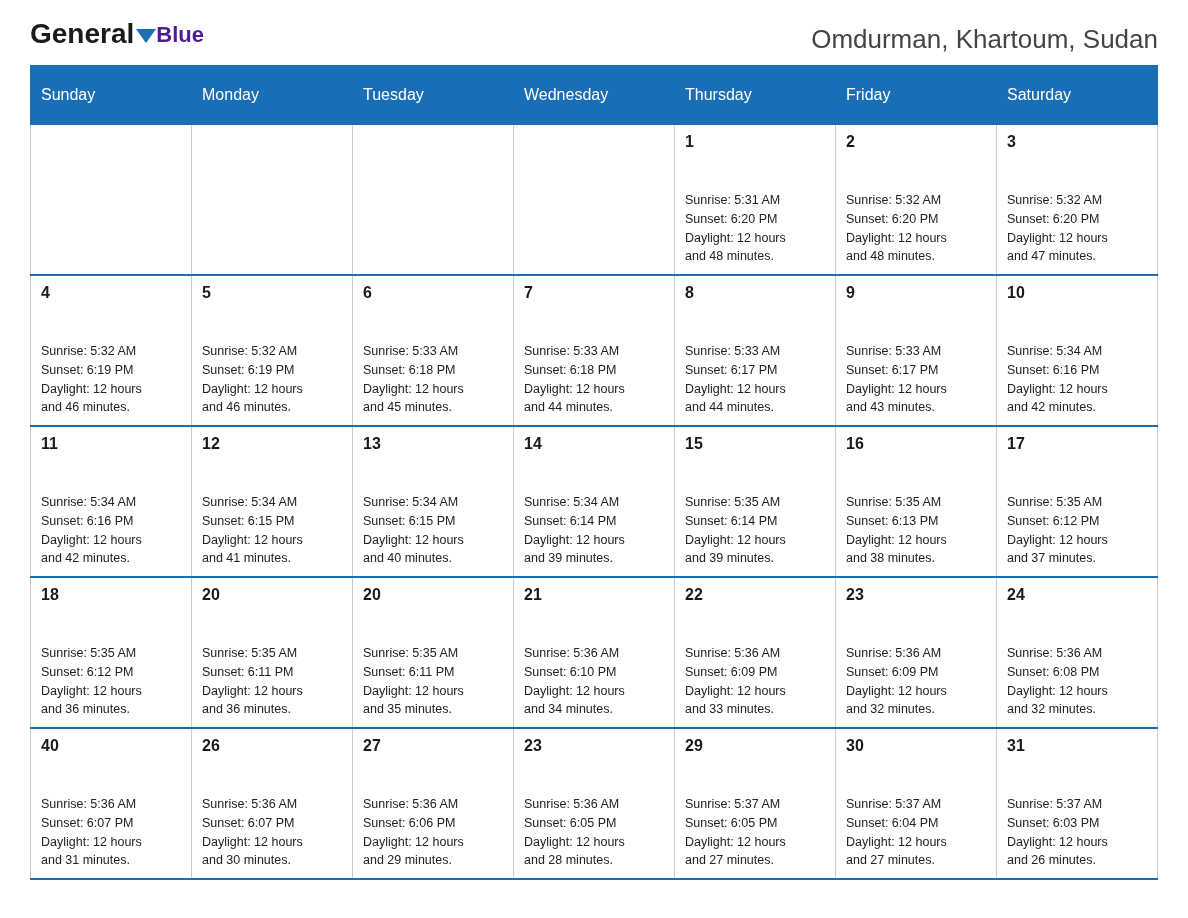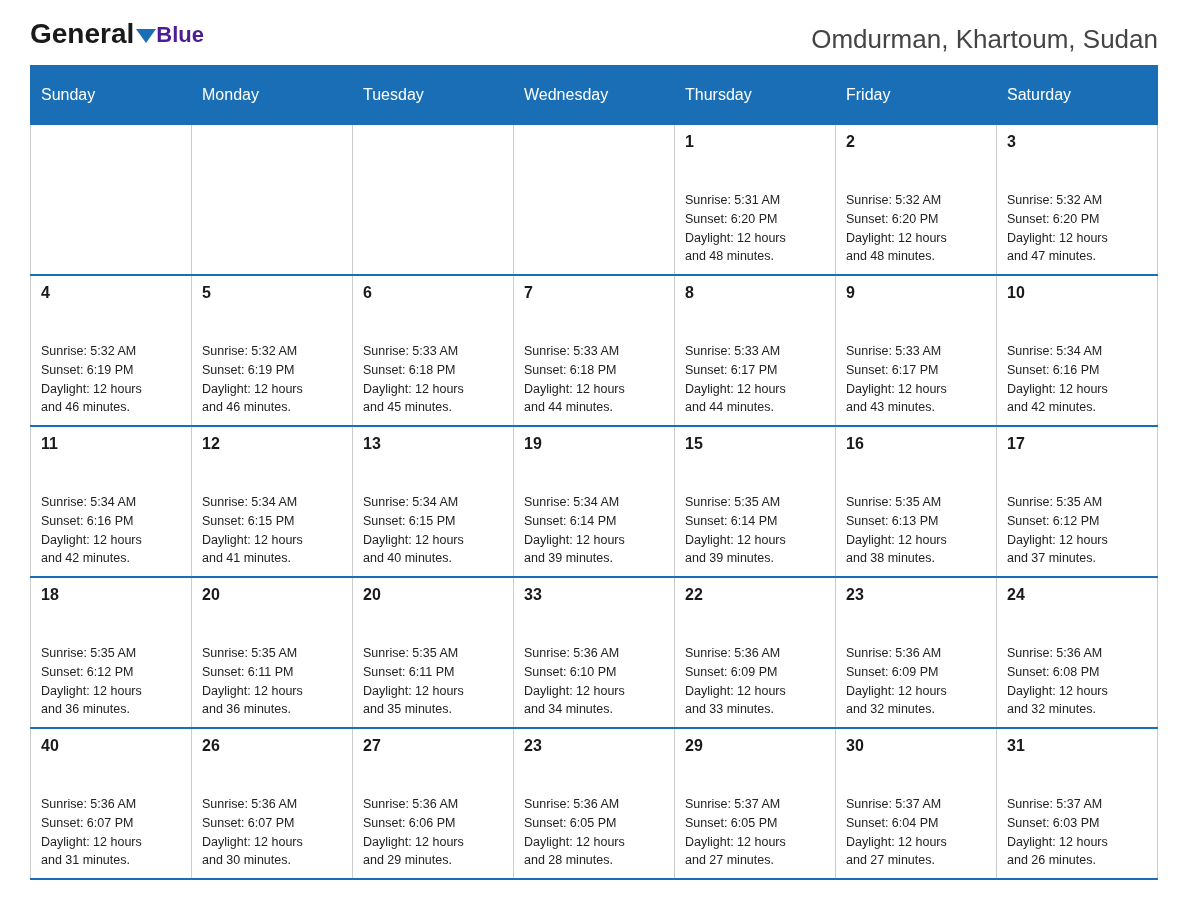--- a/index.html
+++ b/index.html
@@ -192,21 +192,21 @@
         </td>
         <td>
           <div class="day-number">12</div>
           <div class="day-info">Sunrise: 5:34 AM<br>Sunset: 6:15 PM<br>Daylight: 12 hours<br>and 41 minutes.</div>
         </td>
         <td>
           <div class="day-number">13</div>
           <div class="day-info">Sunrise: 5:34 AM<br>Sunset: 6:15 PM<br>Daylight: 12 hours<br>and 40 minutes.</div>
         </td>
         <td>
-          <div class="day-number">19</div>
+          <div class="day-number">14</div>
           <div class="day-info">Sunrise: 5:34 AM<br>Sunset: 6:14 PM<br>Daylight: 12 hours<br>and 39 minutes.</div>
         </td>
         <td>
           <div class="day-number">15</div>
           <div class="day-info">Sunrise: 5:35 AM<br>Sunset: 6:14 PM<br>Daylight: 12 hours<br>and 39 minutes.</div>
         </td>
         <td>
           <div class="day-number">16</div>
           <div class="day-info">Sunrise: 5:35 AM<br>Sunset: 6:13 PM<br>Daylight: 12 hours<br>and 38 minutes.</div>
         </td>
@@ -222,21 +222,21 @@
         </td>
         <td>
           <div class="day-number">20</div>
           <div class="day-info">Sunrise: 5:35 AM<br>Sunset: 6:11 PM<br>Daylight: 12 hours<br>and 36 minutes.</div>
         </td>
         <td>
           <div class="day-number">20</div>
           <div class="day-info">Sunrise: 5:35 AM<br>Sunset: 6:11 PM<br>Daylight: 12 hours<br>and 35 minutes.</div>
         </td>
         <td>
-          <div class="day-number">33</div>
+          <div class="day-number">21</div>
           <div class="day-info">Sunrise: 5:36 AM<br>Sunset: 6:10 PM<br>Daylight: 12 hours<br>and 34 minutes.</div>
         </td>
         <td>
           <div class="day-number">22</div>
           <div class="day-info">Sunrise: 5:36 AM<br>Sunset: 6:09 PM<br>Daylight: 12 hours<br>and 33 minutes.</div>
         </td>
         <td>
           <div class="day-number">23</div>
           <div class="day-info">Sunrise: 5:36 AM<br>Sunset: 6:09 PM<br>Daylight: 12 hours<br>and 32 minutes.</div>
         </td>

